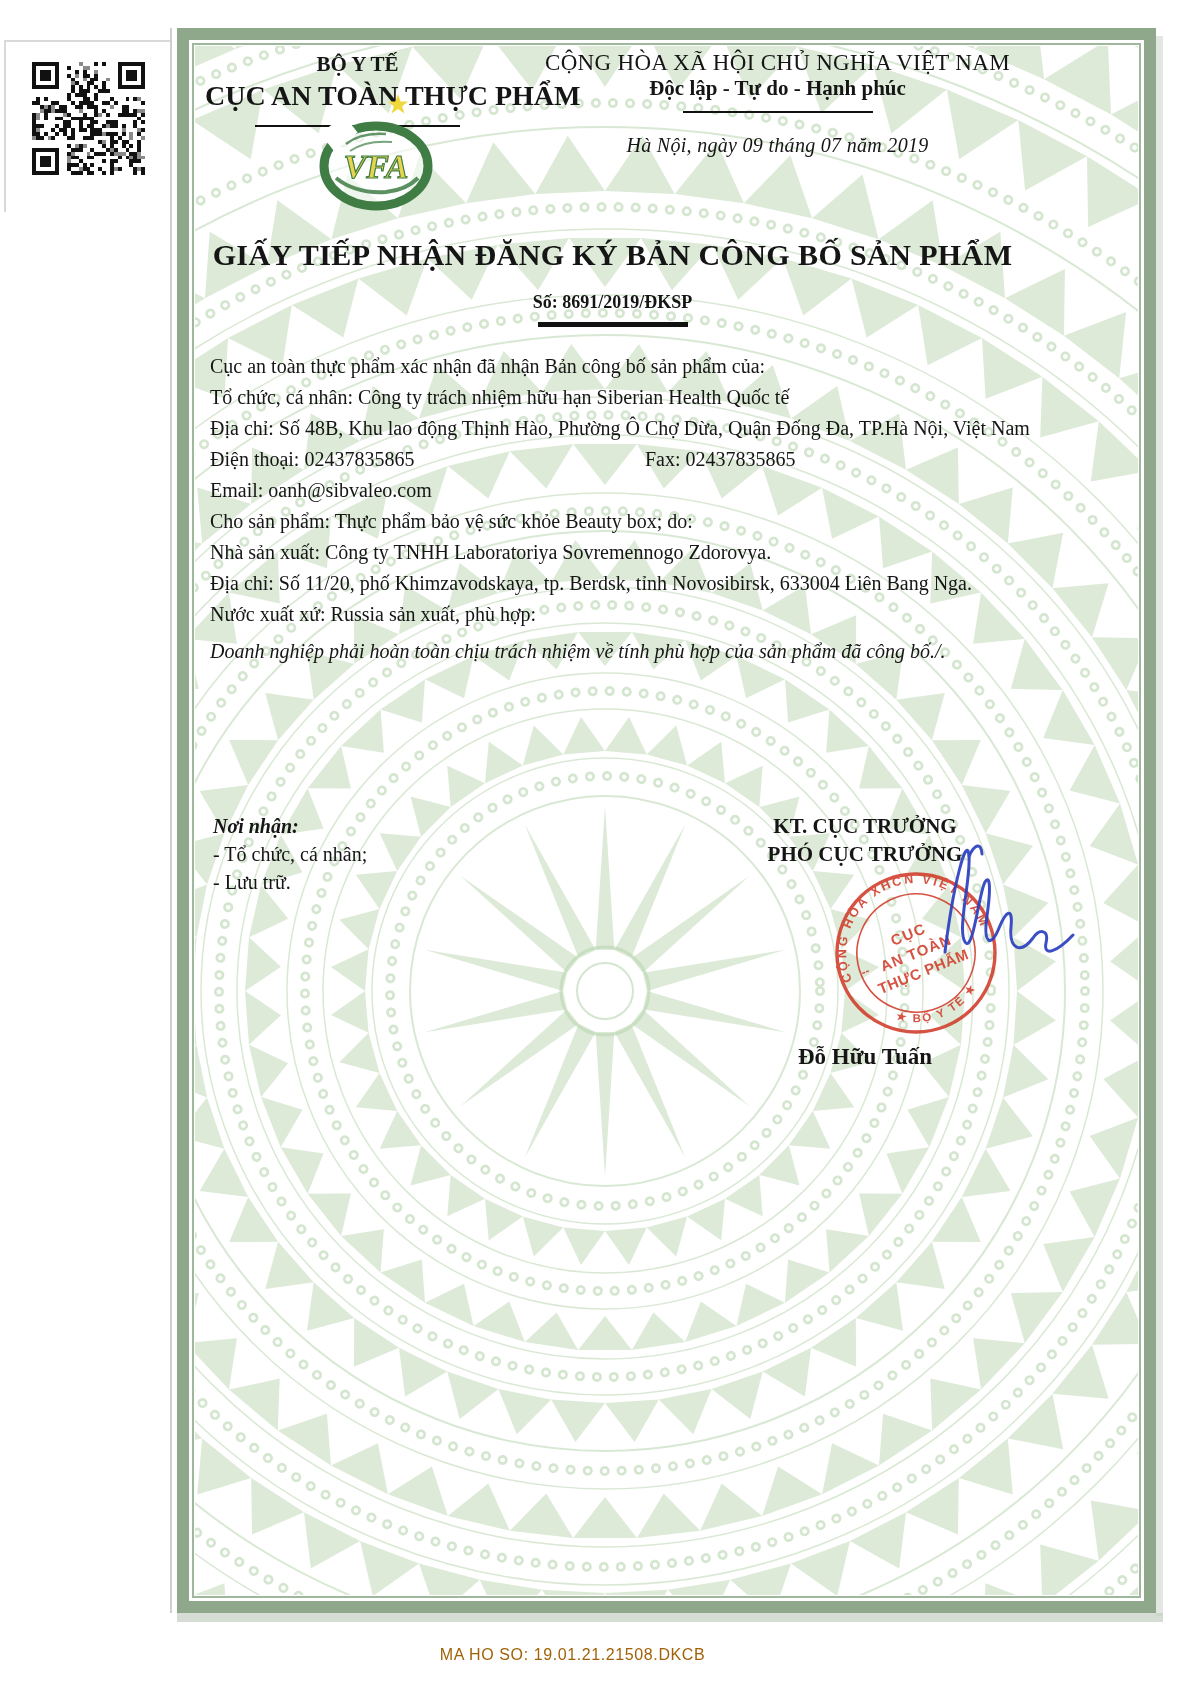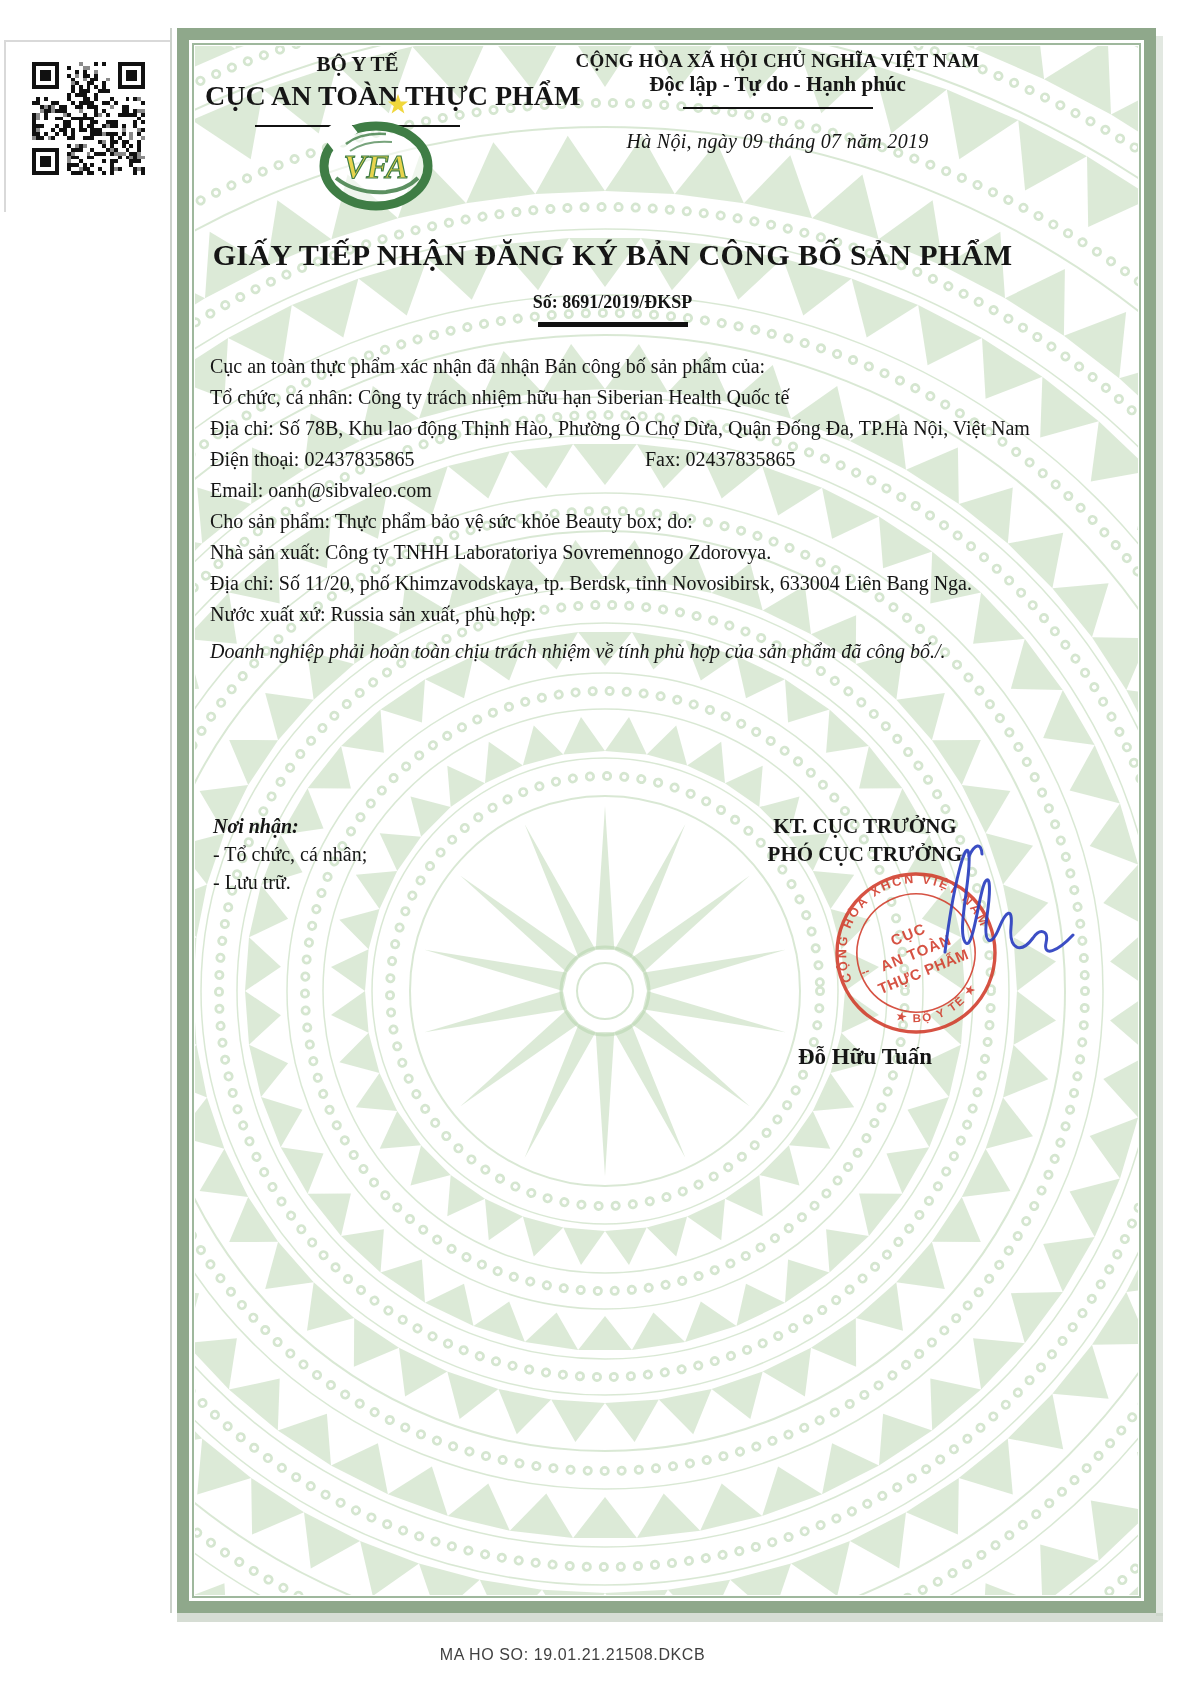--- a/index.html
+++ b/index.html
@@ -25,21 +25,21 @@
   .qr{left:32px;top:62px;width:113px;height:113px;z-index:3;}
 
   .hdr-left{left:205px;top:52px;width:305px;text-align:center;z-index:3;}
   .hdr-left .l1{font-size:21px;font-weight:bold;}
   .hdr-left .l2{font-size:28px;font-weight:bold;margin-top:3px;white-space:nowrap;}
   .hdr-left .rule{width:205px;height:2px;background:#111;margin:13px auto 0;}
 
   .logo{left:316px;top:92px;width:120px;height:119px;z-index:4;}
 
   .hdr-right{left:535px;top:50px;width:485px;text-align:center;z-index:3;}
-  .hdr-right .r1{font-size:19px;font-weight:bold;letter-spacing:.3px;white-space:nowrap;}
+  .hdr-right .r1{font-size:23px;font-weight:normal;letter-spacing:.3px;white-space:nowrap;}
   .hdr-right .r2{font-size:21px;font-weight:bold;}
   .hdr-right .rule{width:190px;height:2px;background:#111;margin:10px auto 0;}
   .hdr-right .date{font-style:italic;font-size:20px;margin-top:21px;letter-spacing:.3px;}
 
   .title-block{left:190px;top:238px;width:845px;text-align:center;z-index:3;}
   .title-block .title{font-size:30px;font-weight:bold;letter-spacing:.4px;white-space:nowrap;}
   .title-block .number{font-size:18px;font-weight:bold;margin-top:20px;}
   .title-block .bar{width:150px;height:5px;background:#111;margin:9px auto 0;}
 
   .body-block{left:210px;top:352px;width:833px;font-size:20px;line-height:29px;z-index:3;}
@@ -54,21 +54,21 @@
 
   .sign-block{left:740px;top:812px;width:250px;text-align:center;font-weight:bold;
               font-size:21px;line-height:28px;z-index:3;white-space:nowrap;}
   .signer{left:735px;top:1044px;width:260px;text-align:center;font-weight:bold;
           font-size:23px;z-index:3;}
 
   .stamp{left:831px;top:868px;width:170px;height:170px;z-index:5;}
   .sig{left:925px;top:824px;width:155px;height:170px;z-index:6;}
 
   .footer{left:0;top:1646px;width:1145px;text-align:center;
-          font-family:"Liberation Sans",sans-serif;font-size:16px;color:#404040;
+          font-family:"Liberation Sans",sans-serif;font-size:16px;color:#a16207;
           letter-spacing:.6px;z-index:3;}
 </style>
 </head>
 <body>
 
 <div class="page">
 
   <div class="abs scan-v2"></div>
   <div class="abs scan-h1"></div>
   <div class="abs scan-v1"></div>
@@ -442,21 +442,21 @@
 
   <div class="abs title-block">
     <div class="title">GIẤY TIẾP NHẬN ĐĂNG KÝ BẢN CÔNG BỐ SẢN PHẨM</div>
     <div class="number">Số: 8691/2019/ĐKSP</div>
     <div class="bar"></div>
   </div>
 
   <div class="abs body-block">
     <p>Cục an toàn thực phẩm xác nhận đã nhận Bản công bố sản phẩm của:</p>
     <p>Tổ chức, cá nhân: Công ty trách nhiệm hữu hạn Siberian Health Quốc tế</p>
-    <p>Địa chỉ: Số 78B, Khu lao động Thịnh Hào, Phường Ô Chợ Dừa, Quận Đống Đa, TP.Hà Nội, Việt Nam</p>
+    <p>Địa chỉ: Số 48B, Khu lao động Thịnh Hào, Phường Ô Chợ Dừa, Quận Đống Đa, TP.Hà Nội, Việt Nam</p>
     <p class="row-phone">
       <span>Điện thoại: 02437835865</span>
       <span class="fax">Fax: 02437835865</span>
     </p>
     <p>Email: oanh@sibvaleo.com</p>
     <p>Cho sản phẩm: Thực phẩm bảo vệ sức khỏe Beauty box; do:</p>
     <p>Nhà sản xuất: Công ty TNHH Laboratoriya Sovremennogo Zdorovya.</p>
     <p>Địa chỉ: Số 11/20, phố Khimzavodskaya, tp. Berdsk, tỉnh Novosibirsk, 633004 Liên Bang Nga.</p>
     <p>Nước xuất xứ: Russia sản xuất, phù hợp:</p>
     <p class="mt8">Doanh nghiệp phải hoàn toàn chịu trách nhiệm về tính phù hợp của sản phẩm đã công bố./.</p>

